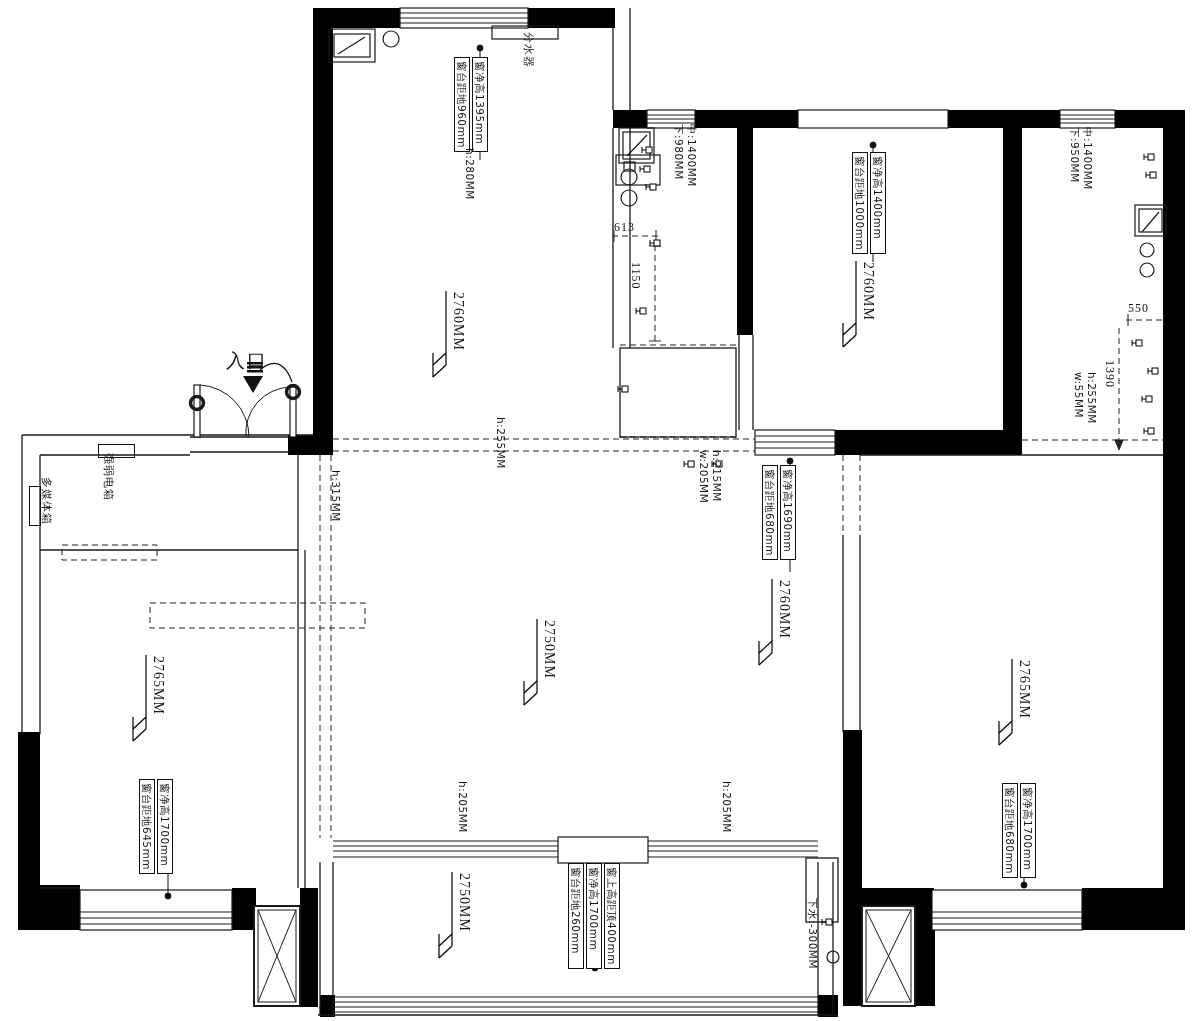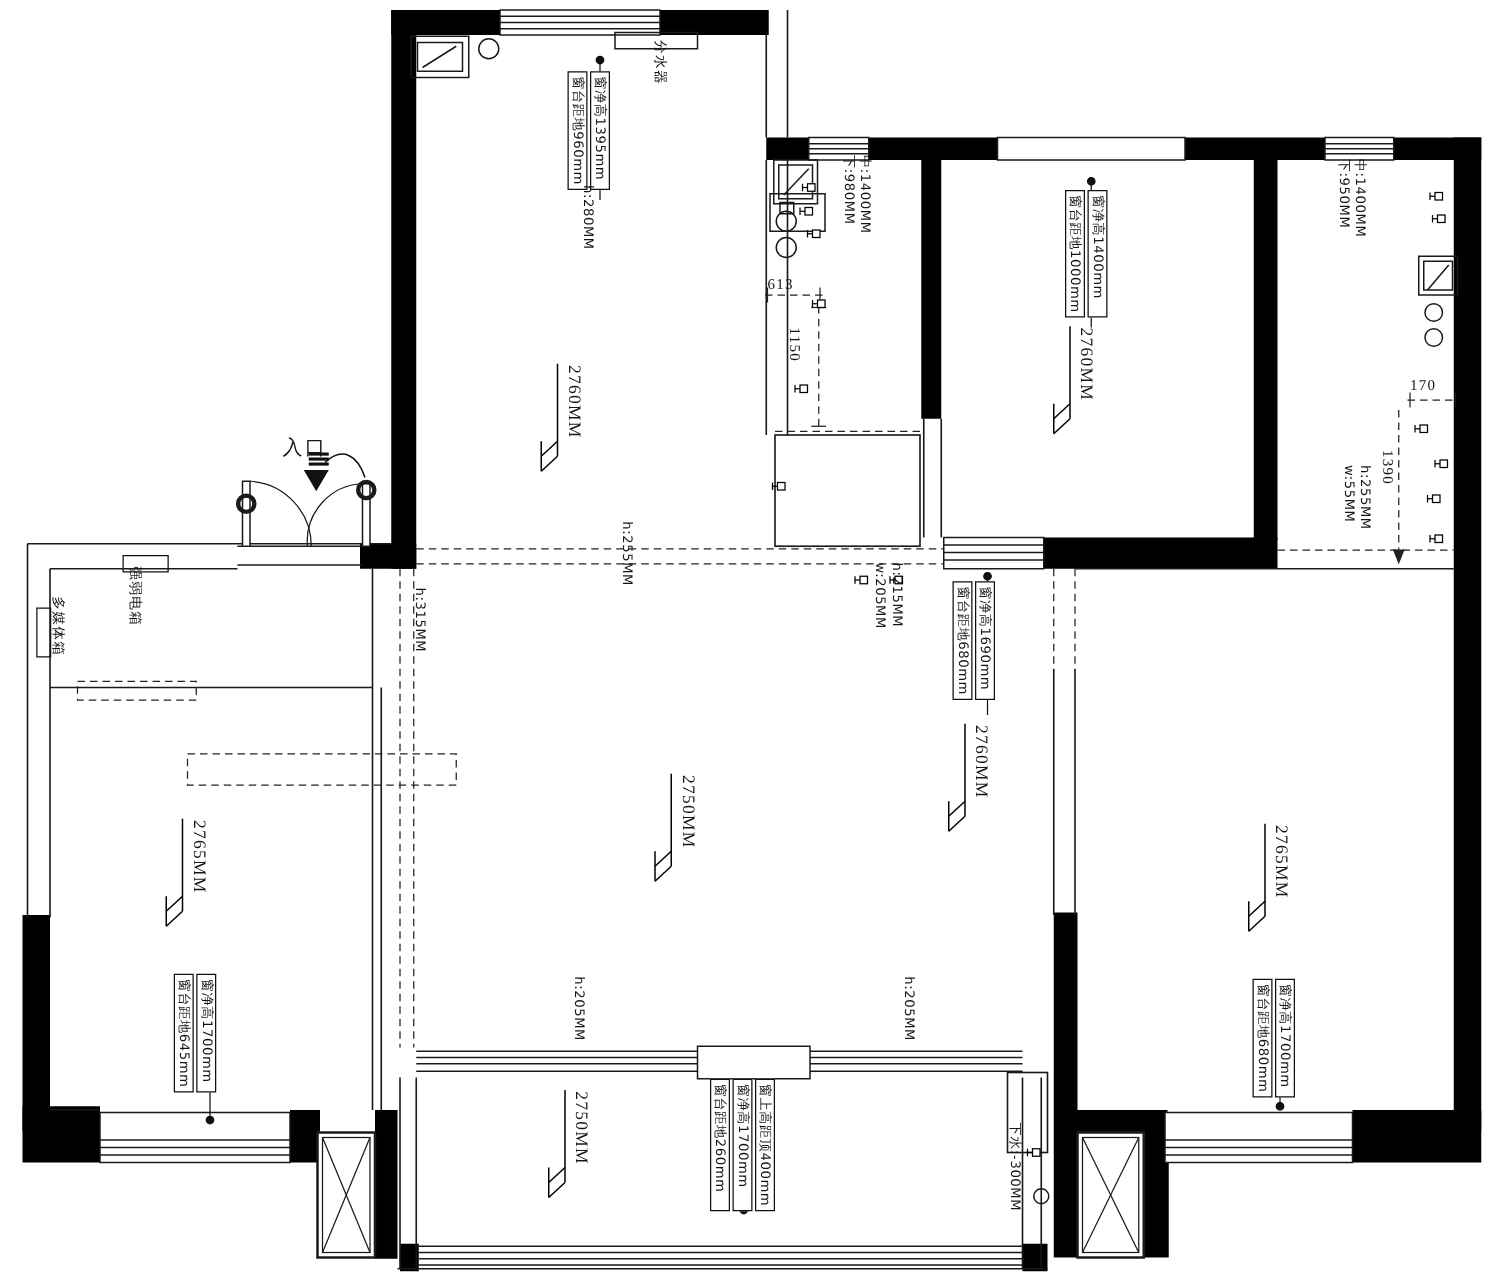--- a/index.html
+++ b/index.html
@@ -8,21 +8,21 @@
   #geom{position:absolute;left:0;top:0;}
   .lbl{position:absolute;white-space:nowrap;color:#151515;}
   .v{transform-origin:0 0;transform:rotate(90deg);}
   .room{font-size:14px;letter-spacing:1px;font-family:"Liberation Serif",serif;}
   .dim{font-size:12px;font-family:"Liberation Serif",serif;letter-spacing:1px;}
   .sm{font-size:10.5px;letter-spacing:.5px;}
   .cn{font-size:11px;letter-spacing:1px;}
   .boxes div{border:1px solid #111;background:#fff;padding:0 3px;margin-bottom:2px;
              font-size:10.5px;line-height:14px;letter-spacing:.5px;}
   .plain div{font-size:10.5px;line-height:13px;letter-spacing:.5px;}
-  .entr{font-size:16px;letter-spacing:2px;}
+  .entr{font-size:19px;letter-spacing:2px;}
 </style>
 </head>
 <body>
 
 <div id="plan">
 
 <svg id="geom" width="1200" height="1021" viewBox="0 0 1200 1021">
   <defs>
     <g id="sock" stroke="#000" stroke-width="1" fill="#fff">
       <rect x="0" y="0" width="6" height="6"></rect>
@@ -308,21 +308,21 @@
   <div>中:1400MM</div>
   <div>下:980MM</div>
 </div>
 <div class="lbl v plain" style="left:1094px;top:127px">
   <div>中:1400MM</div>
   <div>下:950MM</div>
 </div>
 
 <div class="lbl dim" style="left:614px;top:220px">613</div>
 <div class="lbl v dim" style="left:643px;top:262px">1150</div>
-<div class="lbl dim" style="left:1128px;top:301px">170</div>
+<div class="lbl dim" style="left:1128px;top:301px">550</div>
 <div class="lbl v dim" style="left:1117px;top:360px">1390</div>
 
 <div class="lbl v cn" style="left:536px;top:32px">分水器</div>
 <div class="lbl v cn" style="left:116px;top:453px">强弱电箱</div>
 <div class="lbl v cn" style="left:54px;top:477px">多媒体箱</div>
 <div class="lbl v sm" style="left:819px;top:898px">下水:-300MM</div>
 <div class="lbl entr" style="left:226px;top:348px">入口</div>
 
 <div style="position:absolute;left:98px;top:444px;width:35px;height:12px;border:1px solid #111"></div>
 <div style="position:absolute;left:29px;top:486px;width:10px;height:38px;border:1px solid #111"></div>

